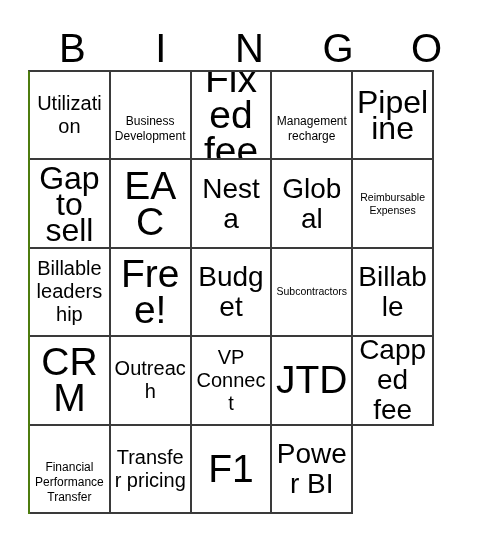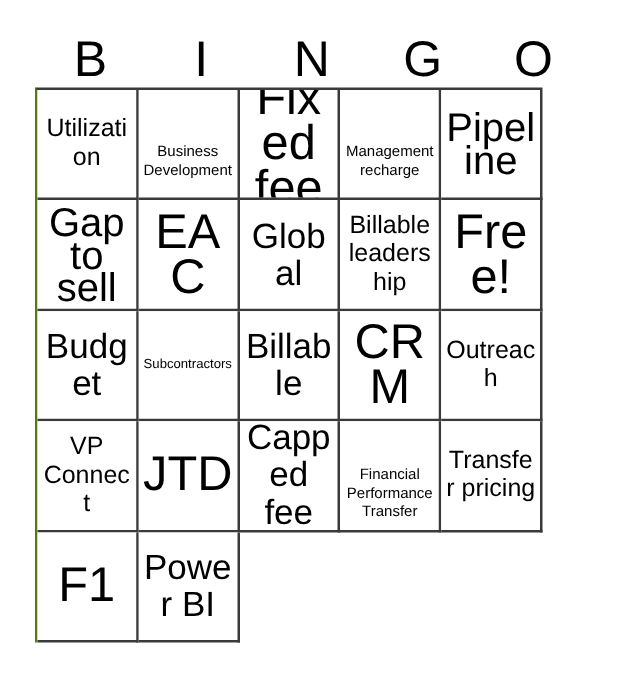--- a/index.html
+++ b/index.html
@@ -120,23 +120,29 @@
         <span class="cell-text">Pipeline</span>
       </div>
 
     <div class="cell sz-lg">
         <span class="cell-text">Gap to sell</span>
       </div>
     <div class="cell sz-xxl">
         <span class="cell-text">EAC</span>
       </div>
     <div class="cell sz-xl">
+        <span class="cell-text">Nesta</span>
+      </div>
+    <div class="cell sz-xl">
         <span class="cell-text">Global</span>
       </div>
 
+    <div class="cell sz-xxs">
+        <span class="cell-text">Reimbursable Expenses</span>
+      </div>
     <div class="cell sz-md">
         <span class="cell-text">Billable leadership</span>
       </div>
     <div class="cell sz-xxl">
         <span class="cell-text">Free!</span>
       </div>
     <div class="cell sz-xl">
         <span class="cell-text">Budget</span>
       </div>
     <div class="cell sz-xxs">

